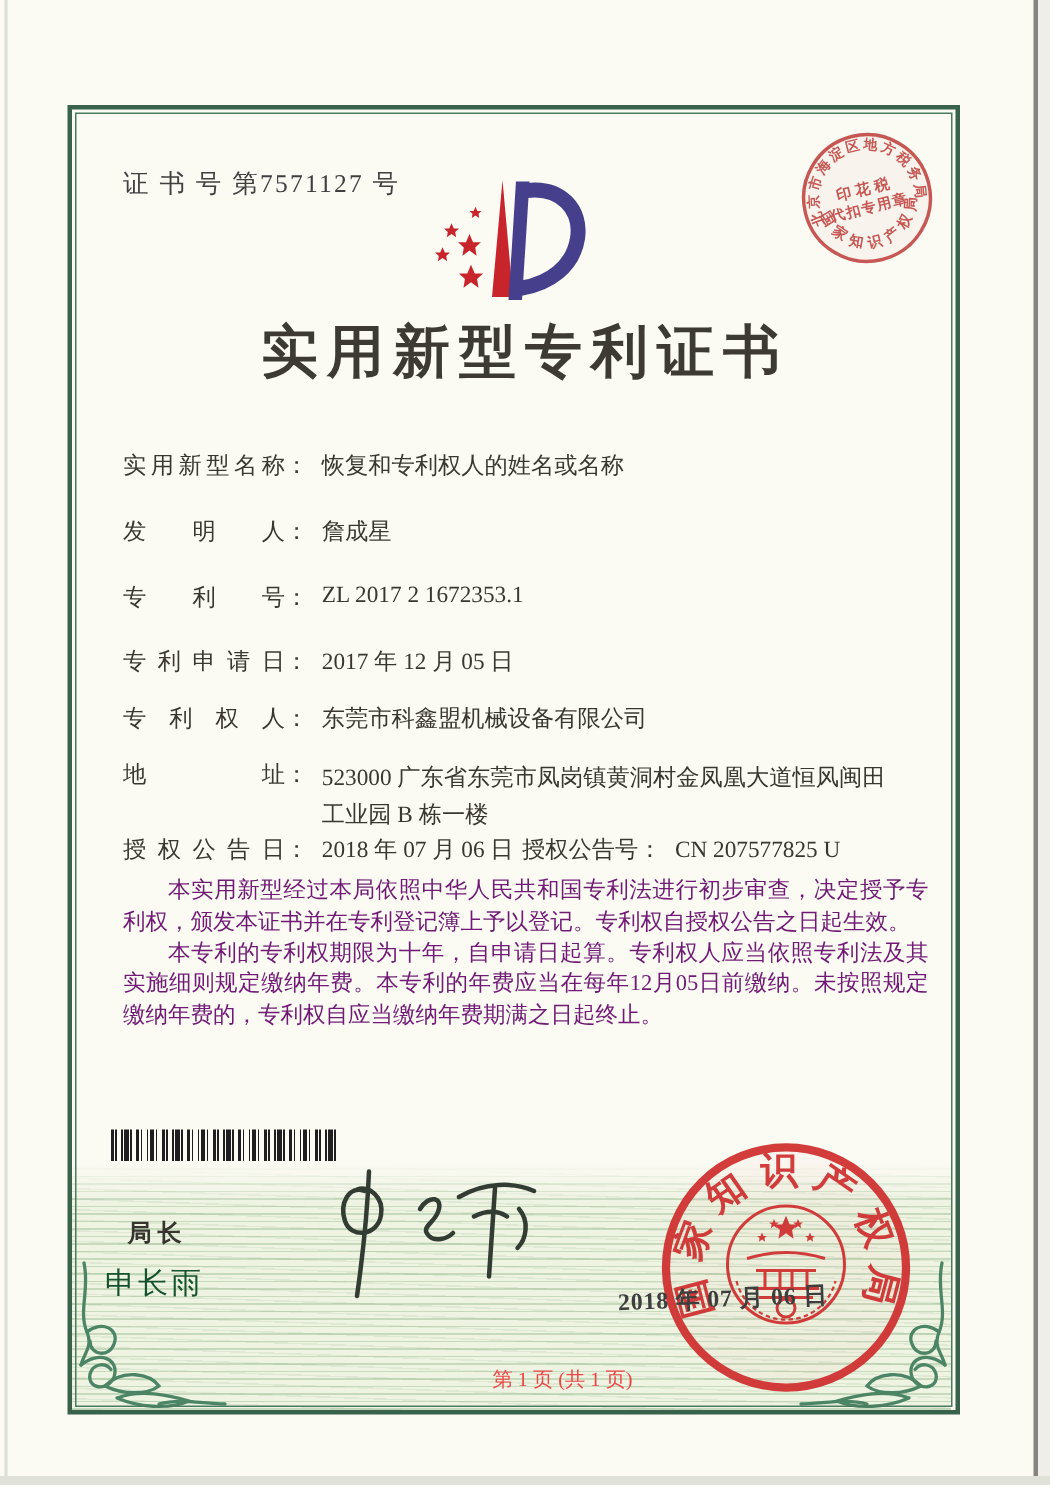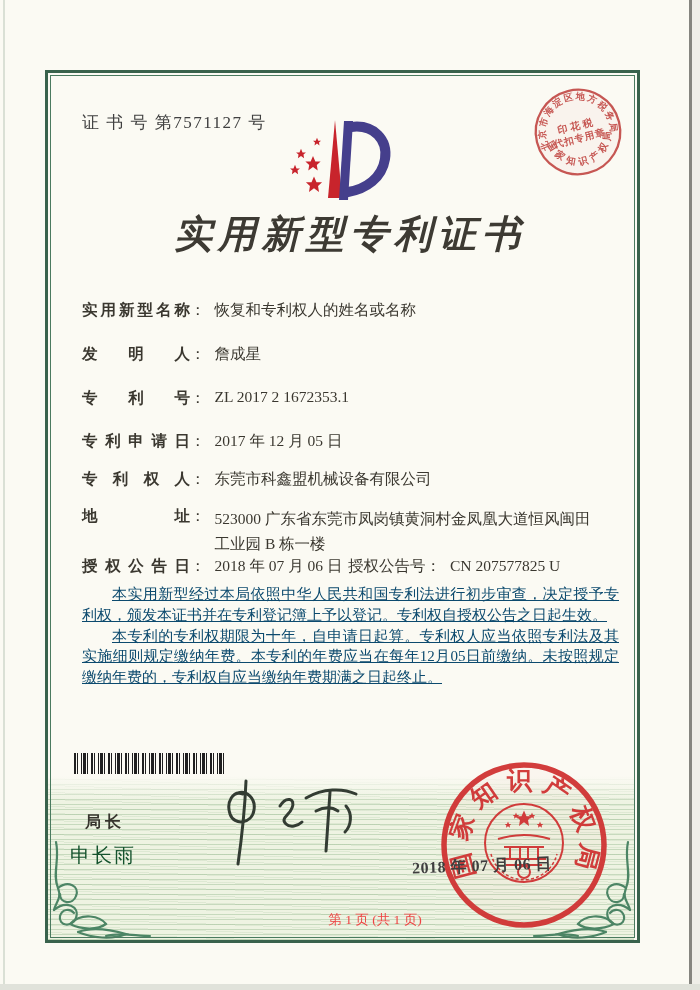--- a/index.html
+++ b/index.html
@@ -18,33 +18,33 @@
            background-color:#eef3e2;
            background-image:repeating-linear-gradient(0deg,rgba(108,158,104,.30) 0 1px,rgba(255,255,255,0) 1px 5px),
                             repeating-linear-gradient(2deg,rgba(108,158,104,.12) 0 1px,rgba(255,255,255,0) 1px 7px);}
   .pattern::before{content:"";position:absolute;left:0;top:0;width:100%;height:26px;
            background:linear-gradient(180deg,#fbfaf3,rgba(251,250,243,0));}
   .ornament{position:absolute;z-index:2;}
   
   .cert-no{position:absolute;left:82px;top:111px;font-size:17px;letter-spacing:1.5px;color:#404040;z-index:4;}
   .logo{position:absolute;left:278px;top:106px;z-index:4;}
   .title{position:absolute;left:50px;top:209px;width:600px;text-align:center;font-size:38px;font-weight:bold;
-         letter-spacing:6px;color:#3d3a33;z-index:4;font-style:italic;}
+         letter-spacing:6px;color:#3d3a33;z-index:4;}
   
   .fields{position:absolute;left:82px;top:0;width:540px;font-size:15.5px;z-index:4;}
   .frow{position:absolute;left:0;white-space:nowrap;}
-  .lbl{display:inline-block;width:108px;text-align:justify;text-align-last:justify;vertical-align:top;font-weight:bold;}
+  .lbl{display:inline-block;width:108px;text-align:justify;text-align-last:justify;vertical-align:top;}
   .colon{display:inline-block;margin-right:9px;vertical-align:top;}
   .val{display:inline-block;vertical-align:top;}
   .val.multiline{white-space:pre-line;width:432px;line-height:25px;}
   .gaz{position:absolute;left:266px;top:0;white-space:nowrap;}
   .r1{top:300px}.r2{top:344px}.r3{top:388px}.r4{top:431px}.r5{top:469px}.r6{top:506px}.r7{top:556px}
   
   .paras{position:absolute;left:82px;top:584px;width:537px;font-size:15px;line-height:20.8px;
-         text-align:justify;color:#0c4a6e;z-index:4;text-decoration:underline;}
+         text-align:justify;color:#701a75;z-index:4;}
   .paras p{margin:0;text-indent:2em;}
   
   .barcode{position:absolute;left:74px;top:753px;width:150px;height:21px;z-index:4;
     background:repeating-linear-gradient(90deg,#1f1f1f 0 2px,transparent 2px 3px,#1f1f1f 3px 4px,
       transparent 4px 7px,#1f1f1f 7px 8px,transparent 8px 9px,#1f1f1f 9px 12px,transparent 12px 13px,
       #1f1f1f 13px 14px,transparent 14px 17px);}
   
   .sig-title{position:absolute;left:85px;top:812px;font-size:16px;letter-spacing:4px;color:#37352e;z-index:4;font-weight:bold;}
   .sig-name{position:absolute;left:70px;top:842px;font-size:20px;letter-spacing:2px;color:#14532d;z-index:4;}
   .sig-script{position:absolute;left:188px;top:776px;z-index:5;}

